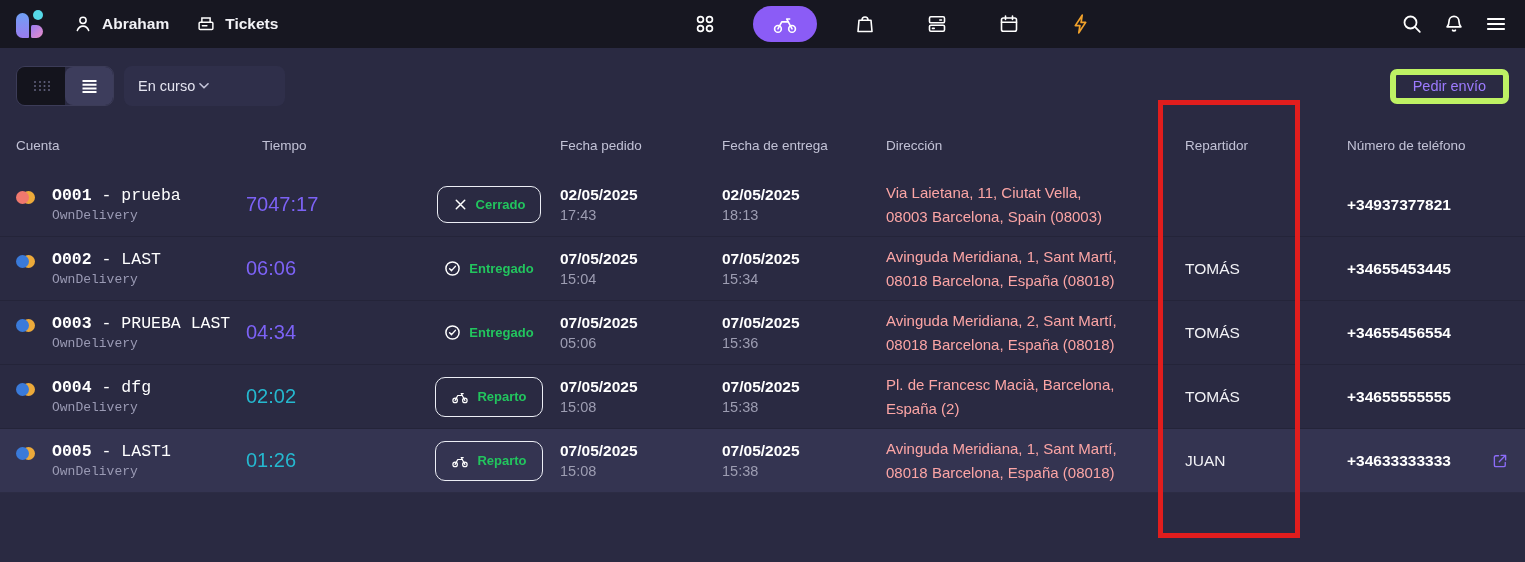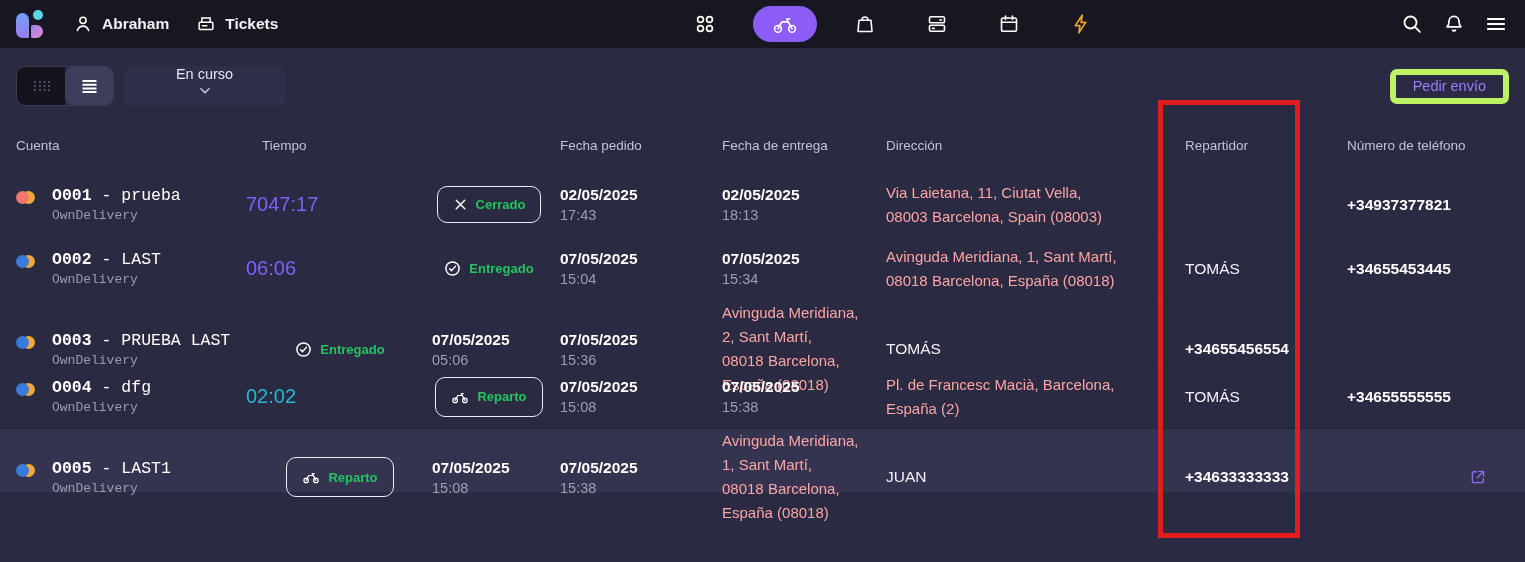--- a/index.html
+++ b/index.html
@@ -47,21 +47,21 @@
   .toolbar { display:flex; align-items:center; margin:18px 16px 0; height:40px; }
   .view-toggle {
     display:flex; border:1px solid #3c3c58; border-radius:9px; overflow:hidden; height:40px;
   }
   .view-toggle .vt-btn { width:48px; display:flex; align-items:center; justify-content:center; cursor:pointer; }
   .vt-grid { background:#14141d; }
   .vt-list { background:#3d3d5c; border-radius:8px; }
   .dropdown {
     margin-left:10px; width:161px; height:40px; background:#2f2f4a;
     border-radius:8px; display:flex; align-items:center; 
-    padding:0 14px; cursor:pointer;flex-direction:column;
+    padding:0 14px; cursor:pointer;
   }
   .dropdown .dd-label { font-size:14.5px; color:#e4e4f0; }
   .toolbar .spacer { flex:1; }
   .order-btn {
     height:35px; padding:0 17px; background:transparent;
     border:6px solid #bef264; border-radius:7px;
     color:#9d7bff; font-size:14.5px; font-family:inherit; cursor:pointer;
   }
 
   
@@ -357,20 +357,21 @@
     <div class="cell-cuenta">
       <span class="dot-wrap">
         <i class="dot back" style="background: rgb(237, 170, 58);"></i>
         <i class="dot front" style="background: rgb(58, 122, 217);"></i>
       </span>
       <div>
         <div class="order-title"><b>O003</b> <span>-</span> <span>PRUEBA LAST</span></div>
         <div class="provider">OwnDelivery</div>
       </div>
     </div>
+    <div class="cell-time" style="color: rgb(124, 98, 245);">04:34</div>
     <div class="cell-status">
       <span class="badge">
         <span>
           <svg width="17" height="17" viewBox="0 0 16 16" fill="none" stroke="#fff" stroke-width="1.4" stroke-linecap="round" stroke-linejoin="round">
               <circle cx="8" cy="8" r="6.2"></circle>
               <path d="M5.3 8.2l1.8 1.8 3.6-4"></path>
             </svg>
         </span>
         <span>Entregado</span>
       </span>
@@ -438,20 +439,21 @@
     <div class="cell-cuenta">
       <span class="dot-wrap">
         <i class="dot back" style="background: rgb(237, 170, 58);"></i>
         <i class="dot front" style="background: rgb(58, 122, 217);"></i>
       </span>
       <div>
         <div class="order-title"><b>O005</b> <span>-</span> <span>LAST1</span></div>
         <div class="provider">OwnDelivery</div>
       </div>
     </div>
+    <div class="cell-time" style="color: rgb(37, 184, 207);">01:26</div>
     <div class="cell-status">
       <span class="badge bordered">
         <span>
           <svg width="18" height="18" viewBox="0 0 24 24" fill="none" stroke="#fff" stroke-width="1.6" stroke-linecap="round" stroke-linejoin="round">
               <circle cx="5.5" cy="16.5" r="3"></circle>
               <circle cx="18.5" cy="16.5" r="3"></circle>
               <path d="M5.5 16.5L9 10h6l3.5 6.5"></path>
               <path d="M15 10l-1.4-2.6H16.3"></path>
             </svg>
         </span>

